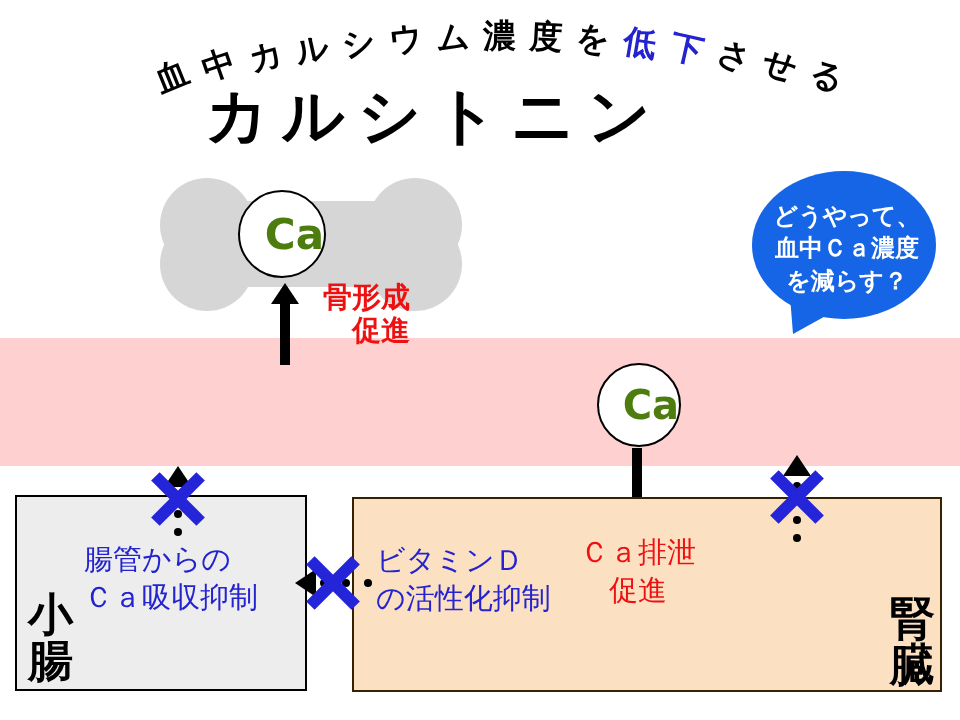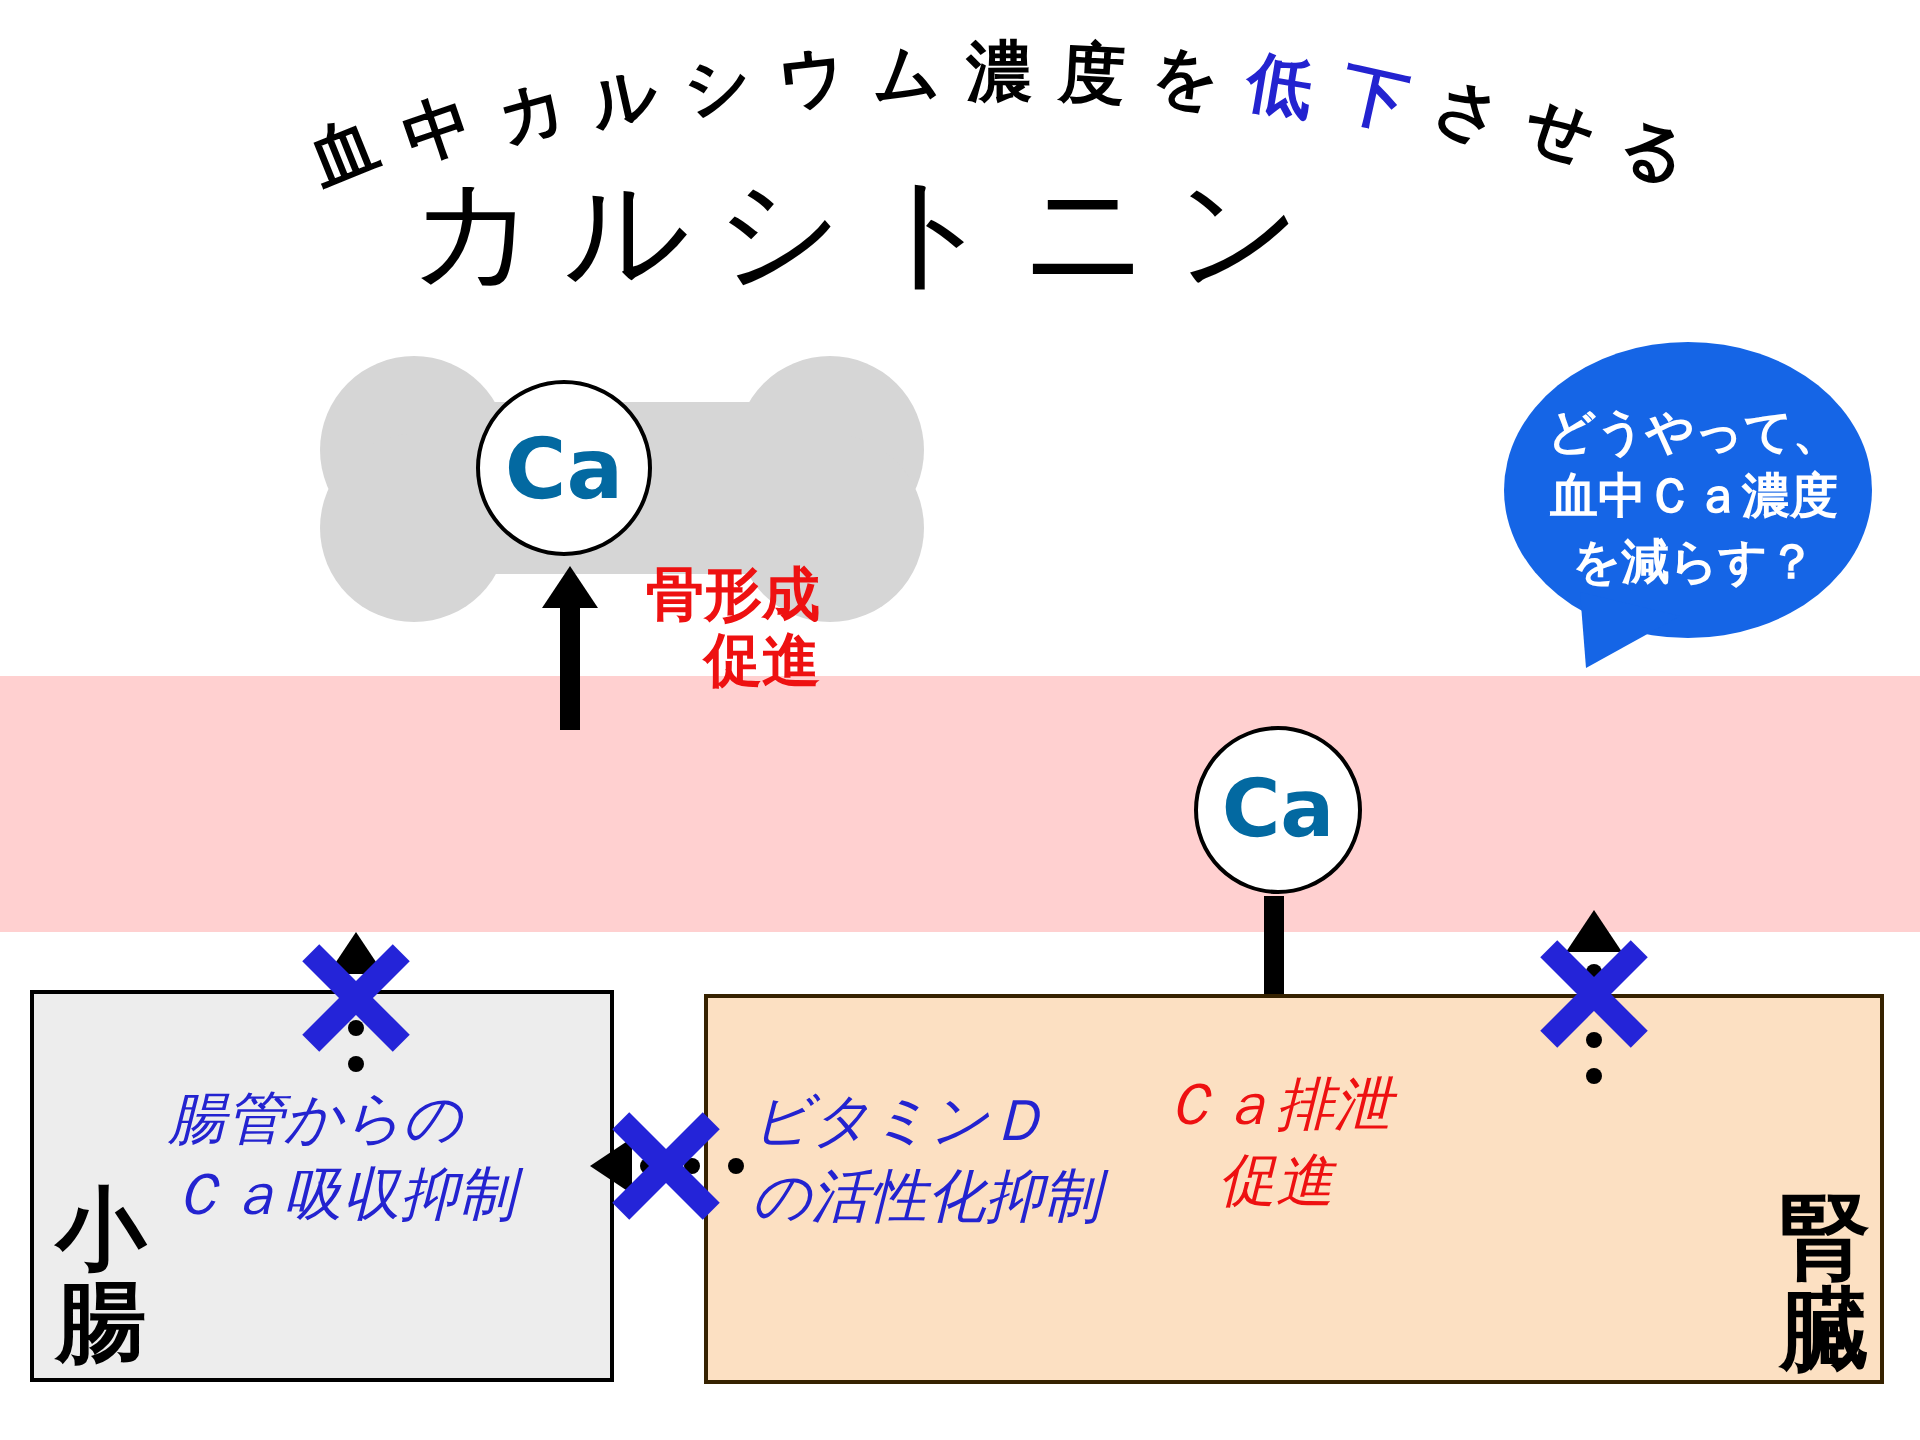--- a/index.html
+++ b/index.html
@@ -6,43 +6,43 @@
   #canvas{
     position:relative;width:960px;height:720px;overflow:hidden;background:#ffffff;
     font-family:"DejaVu Sans","Liberation Sans",sans-serif;
     --text-blue:#2323d0; --text-red:#ee1111; --bubble-blue:#1565e6; --x-blue:#2424d8;
     --blood-pink:#ffd0d0; --kidney-fill:#fce0c2; --intestine-fill:#ededed; --bone-gray:#d6d6d6;
   }
   .abs{position:absolute;}
   
   .arc-ch{position:absolute;font-size:33px;font-weight:bold;transform-origin:center center;white-space:pre;}
   
-  .title{top:74px;left:0;width:856px;text-align:center;font-size:62px;font-weight:normal;letter-spacing:13px;padding-left:13px;box-sizing:border-box;color:#000;}
+  .title{top:74px;left:0;width:856px;text-align:center;font-size:62px;font-weight:bold;letter-spacing:13px;padding-left:13px;box-sizing:border-box;color:#000;}
   
   .bone-circle{width:94px;height:94px;border-radius:50%;background:var(--bone-gray);}
   .bone-bar{left:205px;top:201px;width:220px;height:86px;background:var(--bone-gray);}
-  .ca-circle{border:2px solid #000;border-radius:50%;background:#fff;display:flex;align-items:center;justify-content:center;font-weight:bold;color:#0369a1;}
+  .ca-circle{border:2px solid #000;border-radius:50%;background:#fff;display:flex;align-items:center;justify-content:flex-end;font-weight:bold;color:#4d7c0f;}
   .ca1{left:238px;top:190px;width:84px;height:84px;font-size:42px;}
   .ca2{left:597px;top:363px;width:80px;height:80px;font-size:40px;}
   .bone-caption{left:298px;top:281px;width:112px;text-align:right;color:var(--text-red);font-size:29px;font-weight:bold;line-height:1.15;white-space:pre-line;}
   
   .shaft-v{width:10px;background:#000;}
   .tri-up{width:0;height:0;border-left:14px solid transparent;border-right:14px solid transparent;border-bottom:21px solid #000;}
   .tri-down{width:0;height:0;border-left:14px solid transparent;border-right:14px solid transparent;border-top:24px solid #000;}
   .tri-left{width:0;height:0;border-top:14px solid transparent;border-bottom:14px solid transparent;border-right:21px solid #000;}
   .dot{position:absolute;width:8px;height:8px;border-radius:50%;background:#000;}
   
   .blood-band{left:0;top:338px;width:960px;height:128px;background:var(--blood-pink);}
   
   .bubble-svg{left:745px;top:168px;color:var(--bubble-blue);}
   .bubble-text{left:752px;top:200px;width:190px;text-align:center;color:#fff;font-size:24px;font-weight:bold;line-height:1.35;white-space:pre-line;}
   
   .box-intestine{left:15px;top:495px;width:292px;height:196px;background:var(--intestine-fill);border:2px solid #000;box-sizing:border-box;}
   .box-kidney{left:352px;top:497px;width:590px;height:195px;background:var(--kidney-fill);border:2px solid #362200;box-sizing:border-box;}
-  .box-text{font-size:29px;line-height:1.3;white-space:pre-line;font-style:italic;}
+  .box-text{font-size:29px;line-height:1.3;white-space:pre-line;}
   .blue-text{color:var(--text-blue);}
   .red-text{color:var(--text-red);}
   .organ-label{font-size:45px;font-weight:bold;color:#000;line-height:1.03;white-space:pre-line;}
   
   .xmark{width:48px;height:48px;}
   .xmark::before,.xmark::after{content:"";position:absolute;left:50%;top:50%;width:64px;height:12px;background:var(--x-blue);}
   .xmark::before{transform:translate(-50%,-50%) rotate(45deg);}
   .xmark::after{transform:translate(-50%,-50%) rotate(-45deg);}
 </style>
 </head>

